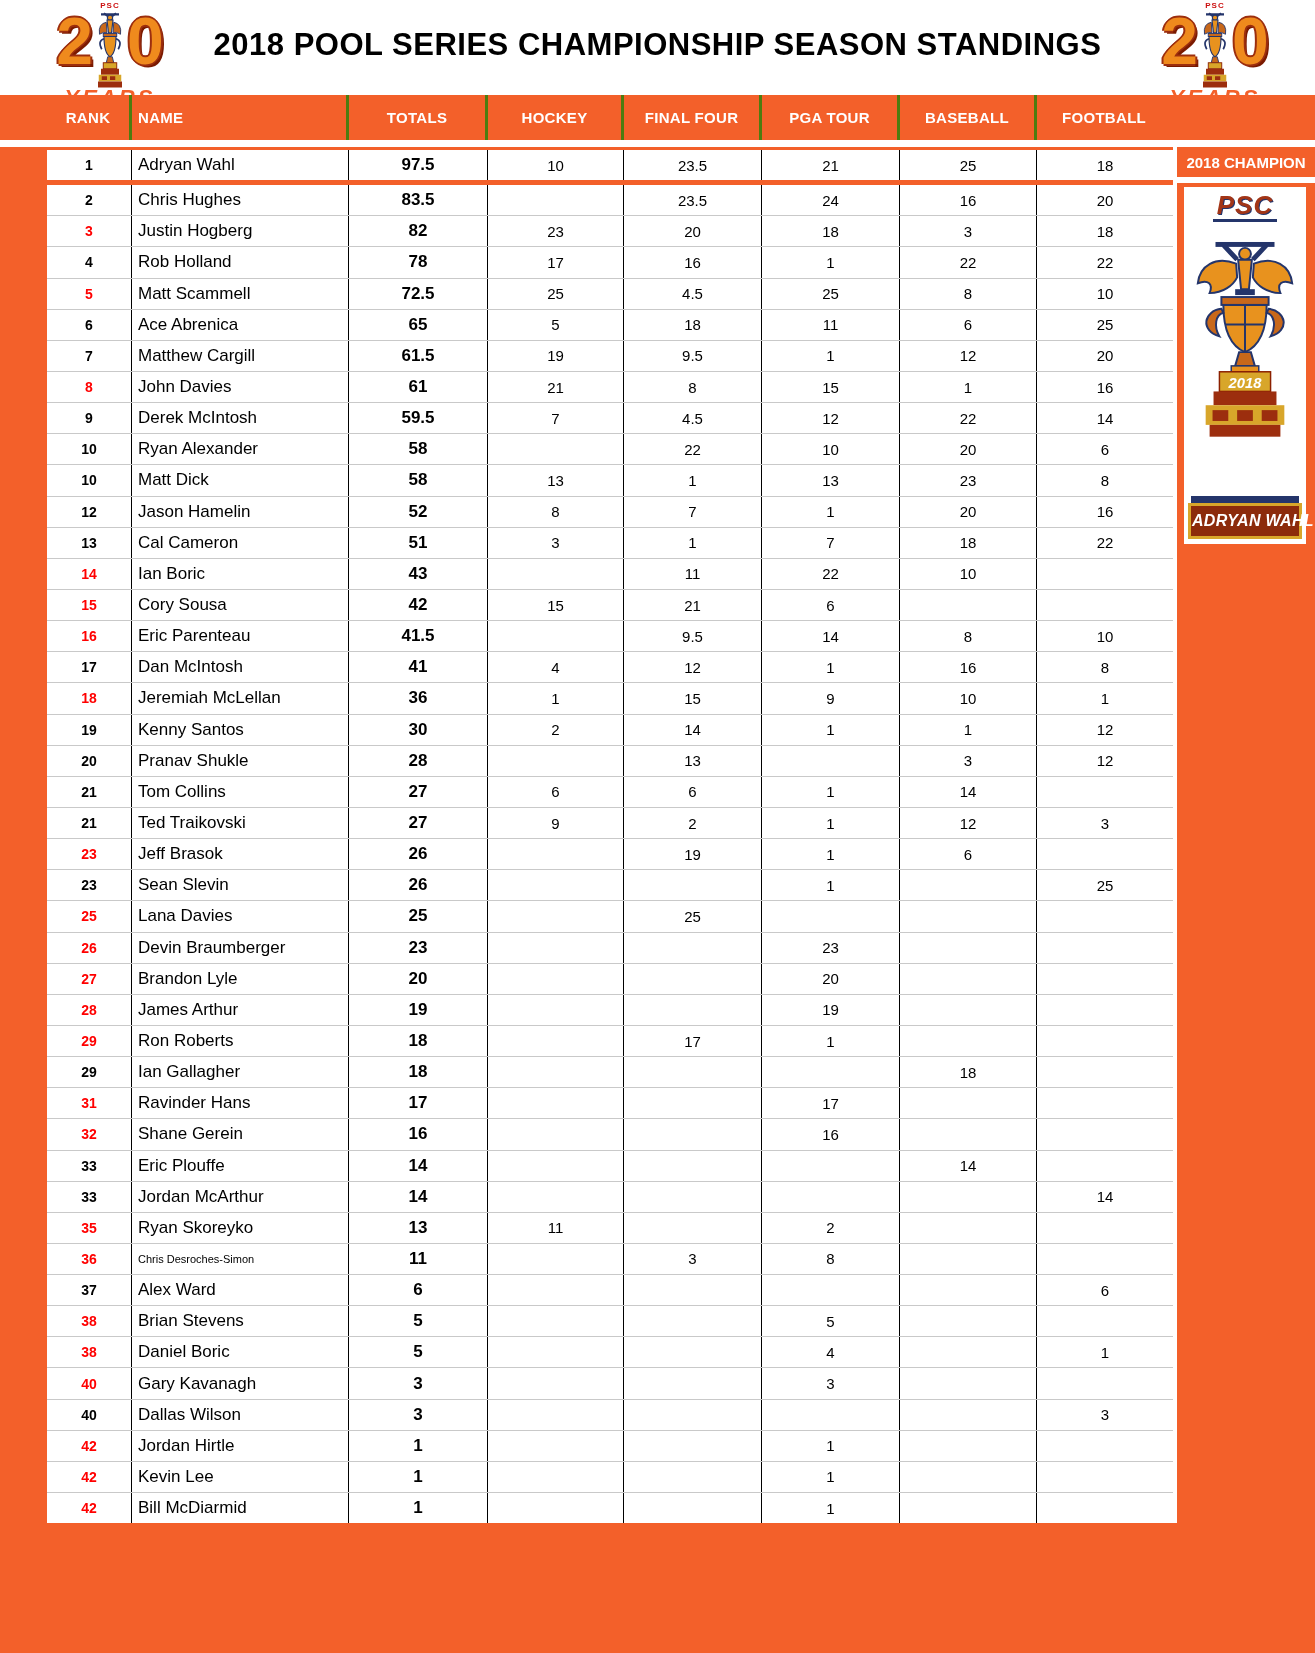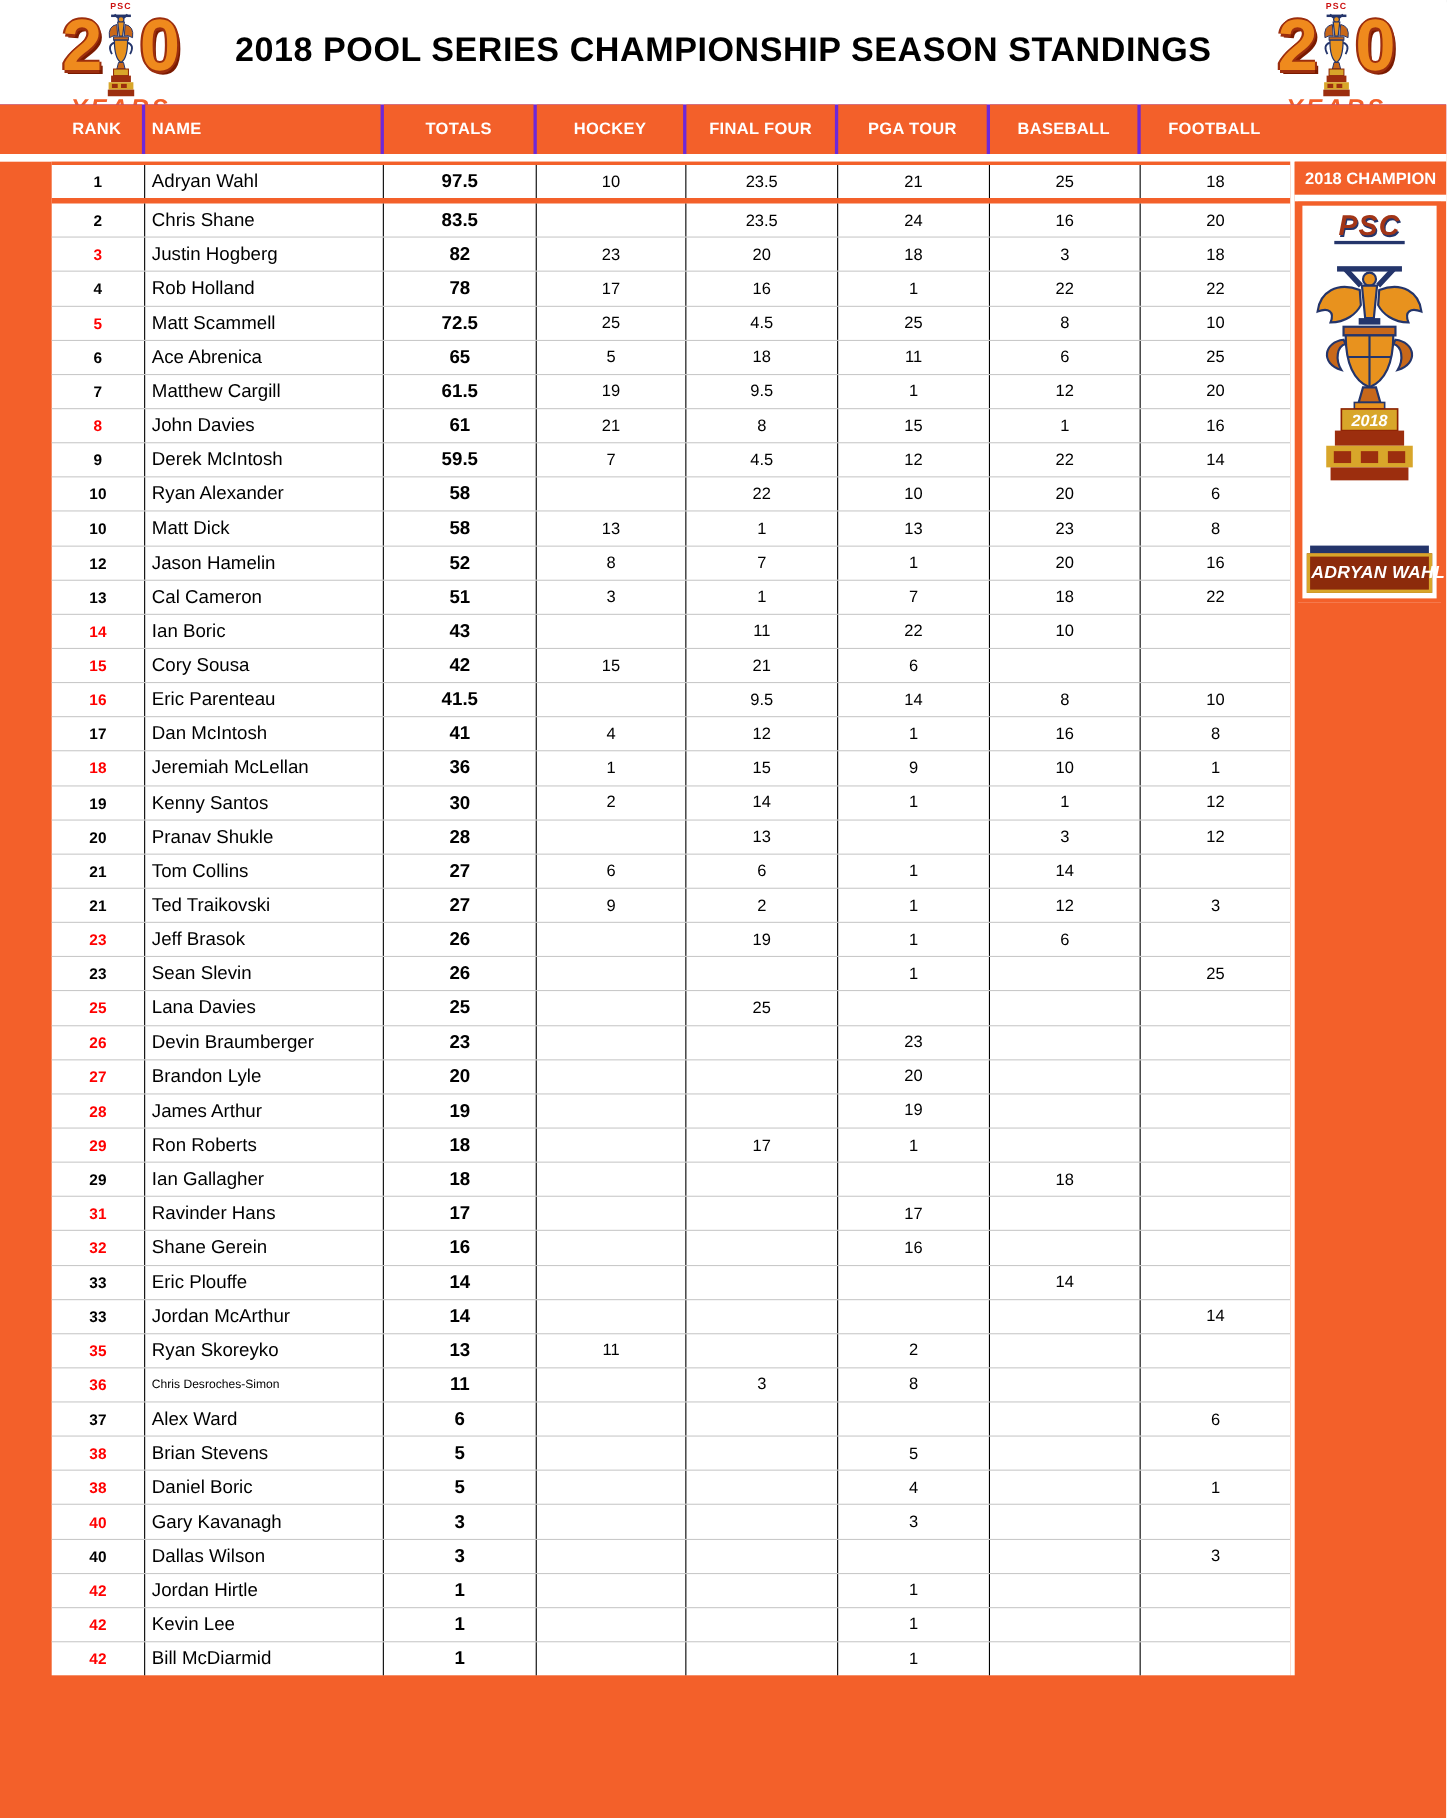--- a/index.html
+++ b/index.html
@@ -35,21 +35,21 @@
   }
   .logo-trophy-wrap{display:flex;flex-direction:column;align-items:center;width:34px;}
   .logo-psc{font-size:8px;font-weight:bold;color:#CC1111;letter-spacing:1px;line-height:8px;}
   .logo-years{
     text-align:center;font-size:22px;line-height:22px;font-weight:bold;font-style:italic;
     color:#F3602A;letter-spacing:3px;margin-top:-3px;
   }
   
   .orange-backdrop{position:absolute;left:0;top:95px;width:1315px;height:1558px;background:var(--orange);}
   
-  .col-header{position:absolute;left:0;top:95px;width:1315px;height:45px;background:#6d28d9;display:flex;}
+  .col-header{position:absolute;left:0;top:95px;width:1315px;height:45px;background:#4d7c0f;display:flex;}
   .hcell{
     background:var(--orange);color:#fff;font-weight:bold;font-size:15px;letter-spacing:0.3px;
     display:flex;align-items:center;justify-content:center;margin-right:3px;height:45px;
   }
   .hc-0{width:129px;padding-left:47px;}
   .hc-1{width:214px;justify-content:flex-start;padding-left:6px;}
   .hc-2{width:136px;}
   .hc-3{width:133px;}
   .hc-4{width:135px;}
   .hc-5{width:135px;}
@@ -70,21 +70,21 @@
   .c-total{width:139px;font-size:17px;font-weight:bold;}
   .c-hockey{width:136px;font-size:15px;}
   .c-ff{width:138px;font-size:15px;}
   .c-pga{width:138px;font-size:15px;}
   .c-base{width:137px;font-size:15px;}
   .c-foot{width:136px;font-size:15px;border-right:none;}
   .table-right-gap{position:absolute;left:1173px;top:140px;width:4px;height:1383px;background:#fff;}
   
   .champion-label{
     position:absolute;left:1177px;top:147px;width:138px;height:30px;background:var(--orange);
-    color:#fff;font-weight:bold;font-size:15px;display:flex;align-items:center;justify-content:center;
+    color:#fff;font-weight:bold;font-size:15px;display:flex;align-items:center;justify-content:center;border-radius:10px;
   }
   .champion-gap{position:absolute;left:1177px;top:177px;width:138px;height:6px;background:#fff;}
   .champion-panel{
     position:absolute;left:1180px;top:183px;width:130px;height:365px;background:#fff;
     border:4px solid var(--orange);display:flex;flex-direction:column;align-items:center;
   }
   .trophy-psc{
     margin-top:4px;font-size:26px;line-height:28px;font-weight:bold;font-style:italic;
     color:#A23517;letter-spacing:1px;border-bottom:3px solid var(--navy);padding:0 4px;
     text-shadow:1px 1px 0 var(--navy);
@@ -187,21 +187,21 @@
     <div class="tcell c-name">Adryan Wahl</div>
     <div class="tcell c-total">97.5</div>
     <div class="tcell c-hockey">10</div>
     <div class="tcell c-ff">23.5</div>
     <div class="tcell c-pga">21</div>
     <div class="tcell c-base">25</div>
     <div class="tcell c-foot">18</div>
   </div>
       <div class="trow">
     <div class="tcell c-rank" style="color: rgb(0, 0, 0);">2</div>
-    <div class="tcell c-name">Chris Shane</div>
+    <div class="tcell c-name">Chris Hughes</div>
     <div class="tcell c-total">83.5</div>
     <div class="tcell c-hockey"></div>
     <div class="tcell c-ff">23.5</div>
     <div class="tcell c-pga">24</div>
     <div class="tcell c-base">16</div>
     <div class="tcell c-foot">20</div>
   </div>
       <div class="trow">
     <div class="tcell c-rank" style="color: rgb(255, 0, 0);">3</div>
     <div class="tcell c-name">Justin Hogberg</div>

